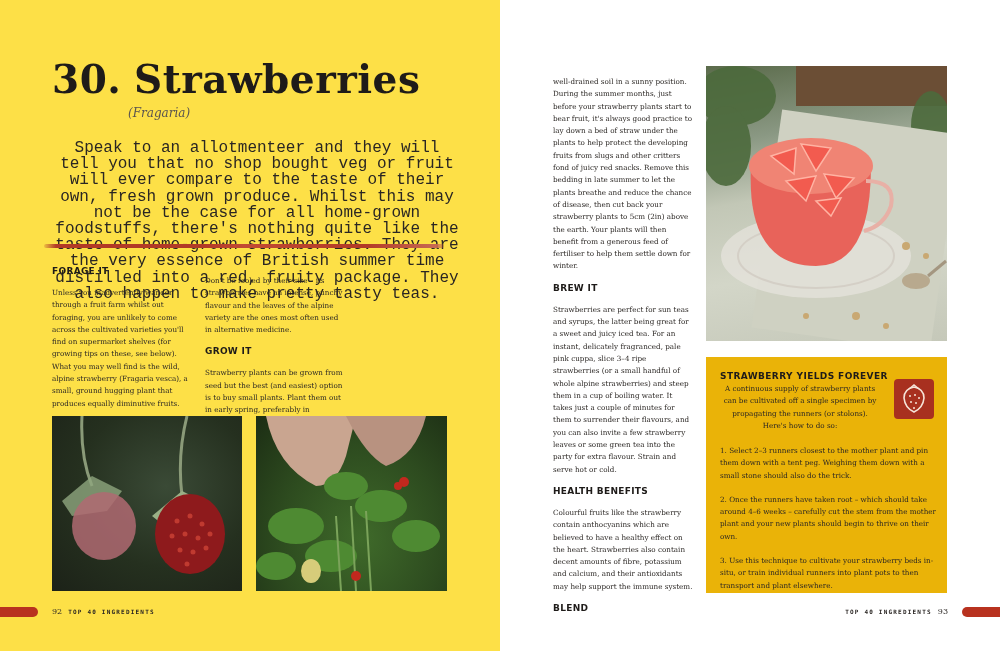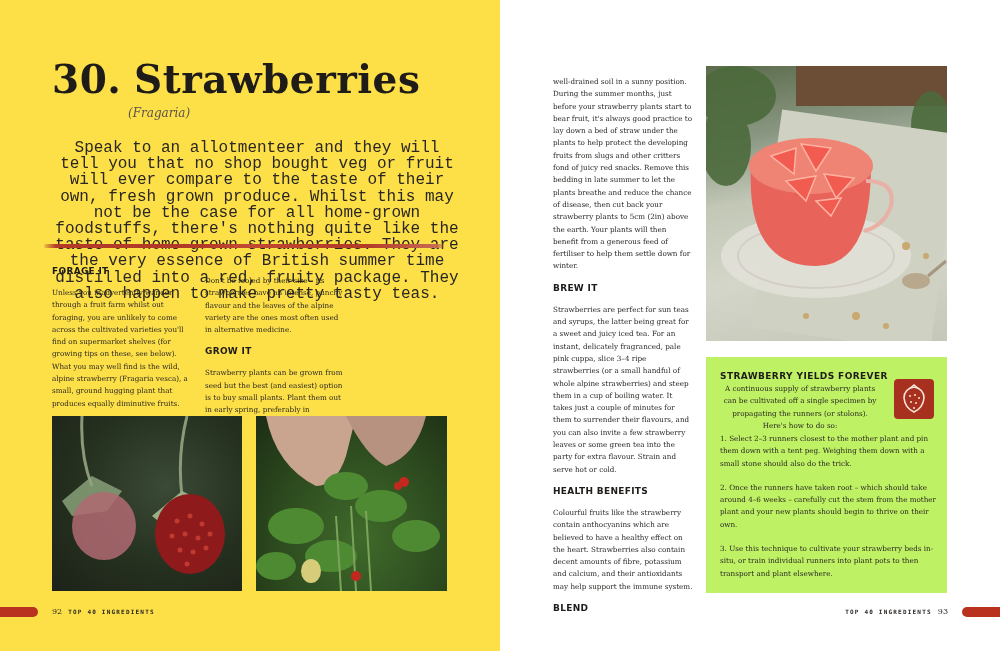--- a/index.html
+++ b/index.html
@@ -50,33 +50,33 @@
     left:256px; top:416px; width:191px; height:175px;
     background:radial-gradient(ellipse at 55% 70%, #3f6a2a 0%, #2d4b1f 55%, #1c2d14 100%);
   }
   .photo-tea {
     left:706px; top:66px; width:241px; height:275px;
     background:linear-gradient(170deg, #5b6b4b 0%, #8a9883 25%, #c2c7b6 45%, #d3d6c8 70%, #c5c8b9 100%);
   }
 
   .sidebar-box {
     position:absolute; left:706px; top:357px; width:241px; height:236px;
-    background:#bef264;
+    background:#eab308;
   }
   .sidebar-box h3 {
     position:absolute; left:14px; top:14px; margin:0;
     font-family:"DejaVu Sans", sans-serif; font-weight:bold; font-size:9px;
     letter-spacing:0.4px; color:#1e1b19;
   }
   .sidebar-intro {
     position:absolute; left:14px; top:26px; width:160px;
     font-family:"DejaVu Serif", serif; font-size:7.2px; line-height:12.3px; color:#2a2623;text-align:center;
   }
   .sidebar-steps {
-    position:absolute; left:14px; top:76px; width:222px;
+    position:absolute; left:14px; top:88px; width:222px;
     font-family:"DejaVu Serif", serif; font-size:7.2px; line-height:12.3px; color:#2a2623;
   }
   .sidebar-steps p { margin:0 0 12px 0; }
   .badge-icon {
     position:absolute; left:188px; top:22px; width:40px; height:40px;
     background:#a8301f; border-radius:4px;
     display:flex; align-items:center; justify-content:center;
   }
 
   .footer-bar-left {

